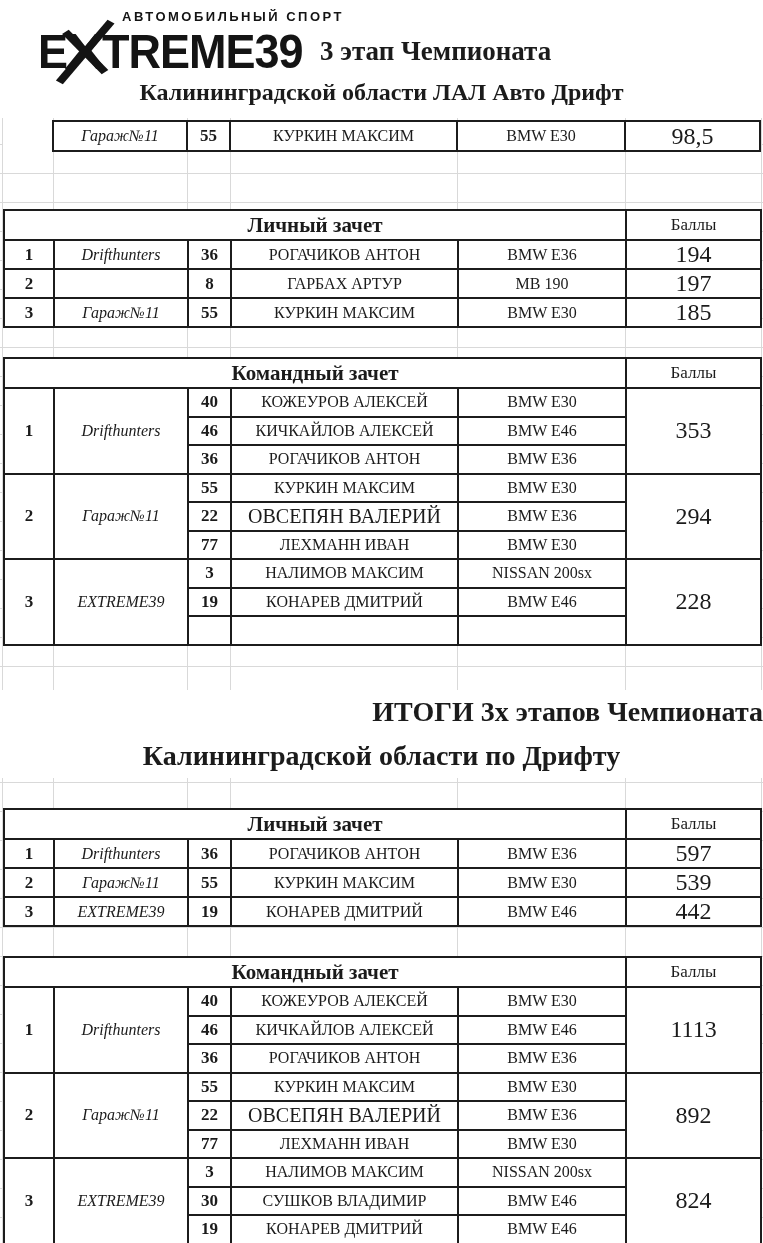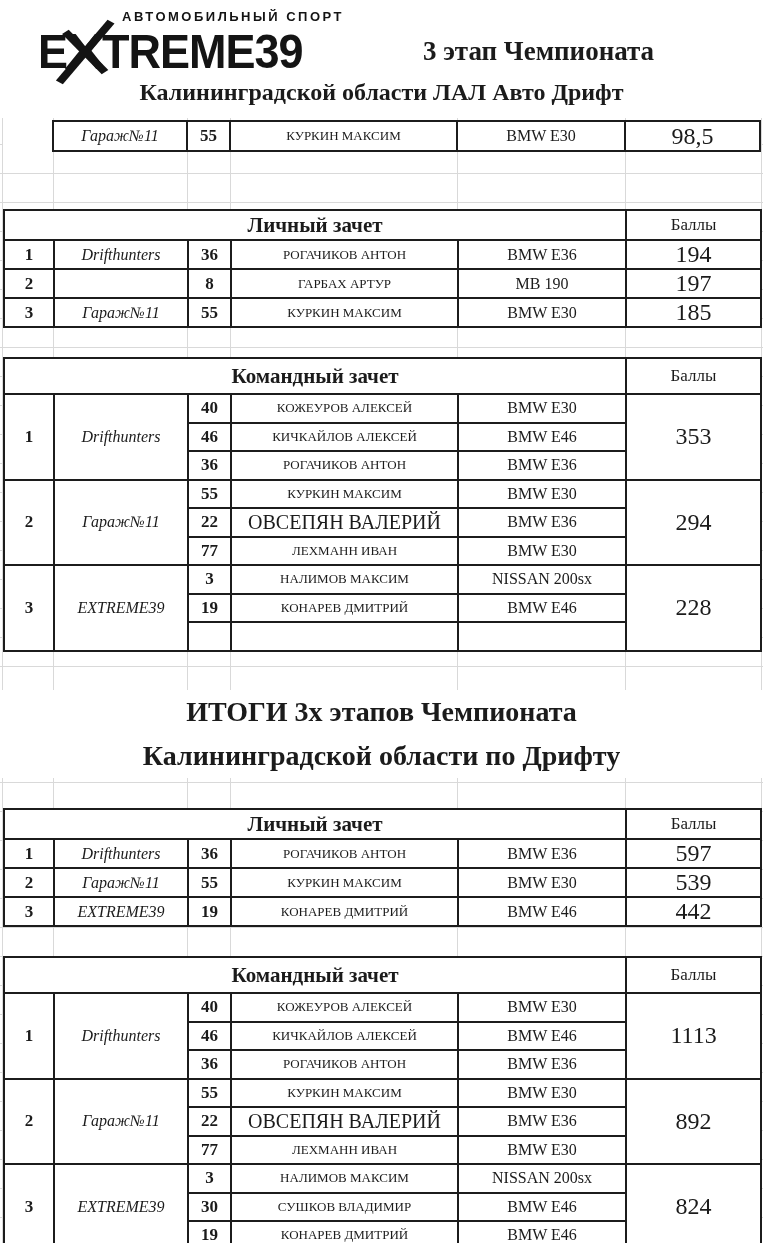--- a/index.html
+++ b/index.html
@@ -16,47 +16,47 @@
   .logo { position:absolute; left:10px; top:2px; width:300px; height:86px; color:#141414; }
   .logo-tagline { position:absolute; left:112px; top:7px; font-family:"Liberation Sans",sans-serif;
     font-weight:bold; font-size:13px; letter-spacing:2.5px; white-space:nowrap; }
   .logo-word { position:absolute; left:28px; top:24px; font-family:"Liberation Sans",sans-serif;
     font-weight:bold; font-size:45px; letter-spacing:-1px; white-space:nowrap; transform:scaleY(1.06); }
   .logo-x { display:inline-block; position:relative; margin:0 3px; transform:scale(1.4,1.05); z-index:1; }
   .logo-x::before { content:""; position:absolute; left:50%; top:50%; width:66px; height:6px;
     background:#141414; transform:translate(-50%,-50%) rotate(-56deg); }
   .logo-x::after { content:""; position:absolute; left:50%; top:50%; width:46px; height:6px;
     background:#141414; transform:translate(-50%,-50%) rotate(52deg); }
-  .title1 { position:absolute; top:36px; left:320px; right:6px; text-align:center;
+  .title1 { position:absolute; top:36px; left:320px; right:6px; text-align:left;
     font-weight:bold; font-size:27px; white-space:nowrap; }
   .title2 { position:absolute; top:79px; left:0; right:0; text-align:center;
     font-weight:bold; font-size:24px; white-space:nowrap; }
 
   
   .sumline { position:absolute; left:0; right:0; height:44px; line-height:44px; background:#fff;
     text-align:center; font-weight:bold; font-size:28px; z-index:2; white-space:nowrap; }
-  .sum1 { top:690px; }
+  .sum1 { top:690px;text-align:right; }
   .sum2 { top:734px; }
 
   
   table.res { position:absolute; left:3px; width:757px; border-collapse:collapse;
     table-layout:fixed; background:#fff; z-index:2; }
   .res td { border:2px solid #1c1c1c; text-align:center; vertical-align:middle;
     padding:0; overflow:hidden; white-space:nowrap; }
   .res tr { height:29px; }
   .res tr.hd { height:30px; }
   table.rowsz30 tr { height:30px; }
   table.team-tbl tr { height:28.5px; }
-  table.team-tbl tr.hd { height:36px; }
+  table.team-tbl tr.hd { height:30px; }
   .res td.ghost { border:none; }
   .ttl { font-weight:bold; font-size:21px; }
   .pts-head { font-size:17px; }
   .pos, .num { font-weight:bold; font-size:17px; }
   .team { font-size:16px;font-style:italic; }
-  .name { font-size:13px; }
+  .name { font-size:16px; }
   .name.lg { font-size:20px; }
   .car { font-size:16px; }
   .pts { font-size:24px; }
 </style>
 </head>
 <body>
 
 <div class="grid-h"></div>
 <div class="vline" style="left:2px"></div>
 <div class="vline" style="left:53px"></div>

